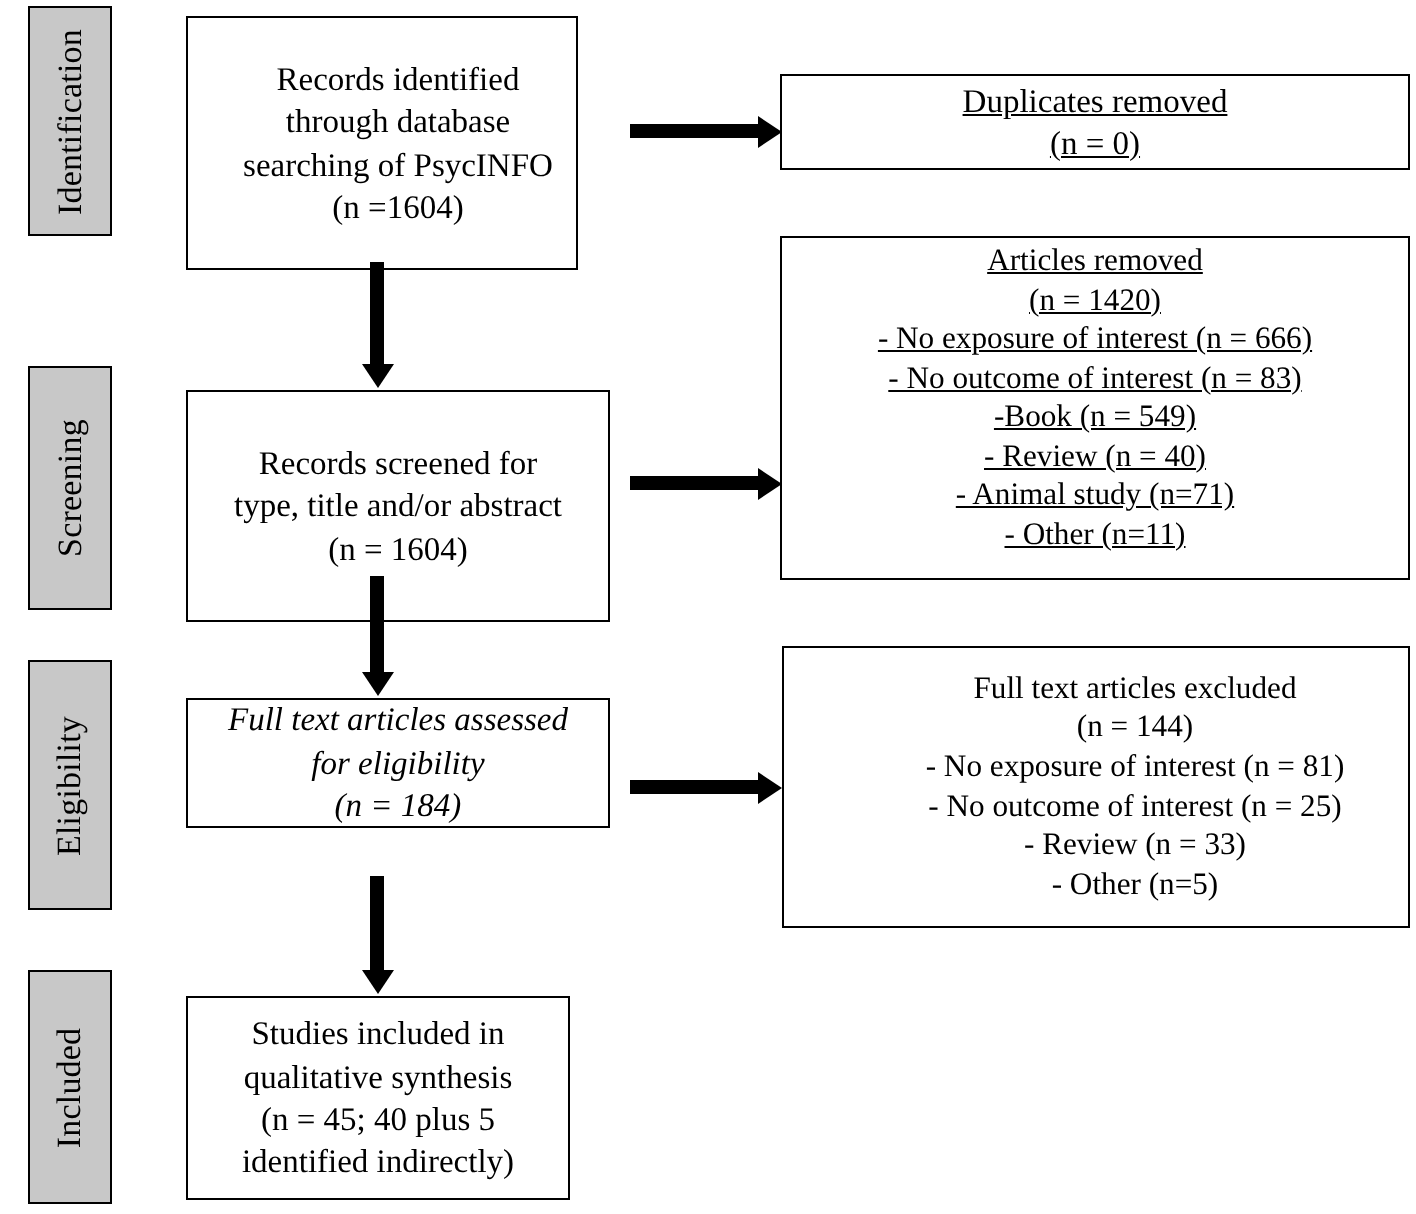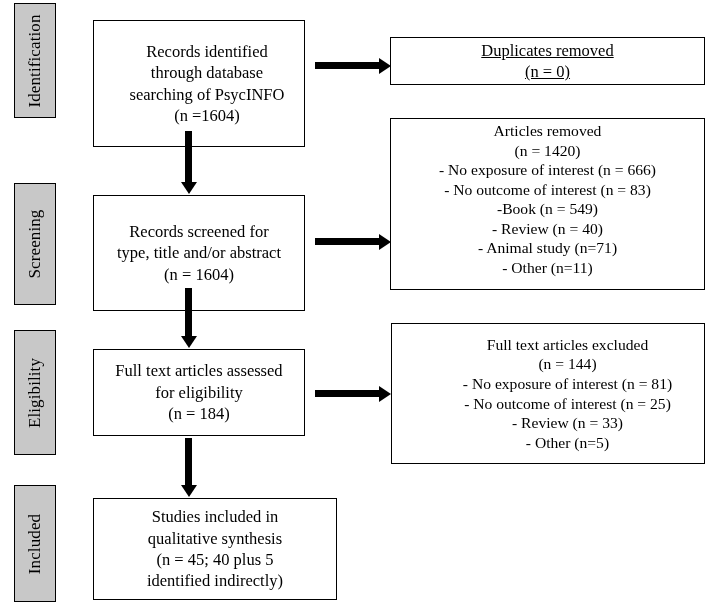--- a/index.html
+++ b/index.html
@@ -114,52 +114,52 @@
   </div>
 
   <div class="stage" style="top:330px; height:125px;">
     <span class="stage-label">Eligibility</span>
   </div>
 
   <div class="stage" style="top:485px; height:117px;">
     <span class="stage-label">Included</span>
   </div>
 
-  <div class="box" style="left:93px; top:20px; width:212px; height:127px;padding-left:16px;">
+  <div class="box" style="left:93px; top:8px; width:196px; height:127px;padding-left:16px;">
     <div class="box-text">Records identified
 through database
 searching of PsycINFO
 (n =1604)</div>
   </div>
 
   <div class="box" style="left:93px; top:195px; width:212px; height:116px;">
     <div class="box-text">Records screened for
 type, title and/or abstract
 (n = 1604)</div>
   </div>
 
-  <div class="box" style="left:93px; top:349px; width:212px; height:87px;">
+  <div class="box" style="left:93px; top:349px; width:212px; height:65px;font-style:italic;">
     <div class="box-text">Full text articles assessed
 for eligibility
 (n = 184)</div>
   </div>
 
-  <div class="box" style="left:93px; top:498px; width:244px; height:102px;">
+  <div class="box" style="left:93px; top:498px; width:192px; height:102px;">
     <div class="box-text">Studies included in
 qualitative synthesis
 (n = 45; 40 plus 5
 identified indirectly)</div>
   </div>
 
   <div class="box" style="left:390px; top:37px; width:315px; height:48px;text-decoration:underline;">
     <div class="box-text">Duplicates removed
 (n = 0)</div>
   </div>
 
-  <div class="box clip" style="left:390px; top:118px; width:315px; height:172px;">
+  <div class="box clip" style="left:390px; top:118px; width:315px; height:172px;text-decoration:underline;">
     <div class="box-text small">Articles removed
 (n = 1420)
 - No exposure of interest (n = 666)
 - No outcome of interest (n = 83)
 -Book (n = 549)
 - Review (n = 40)
 - Animal study (n=71)
 - Other (n=11)</div>
   </div>
 

